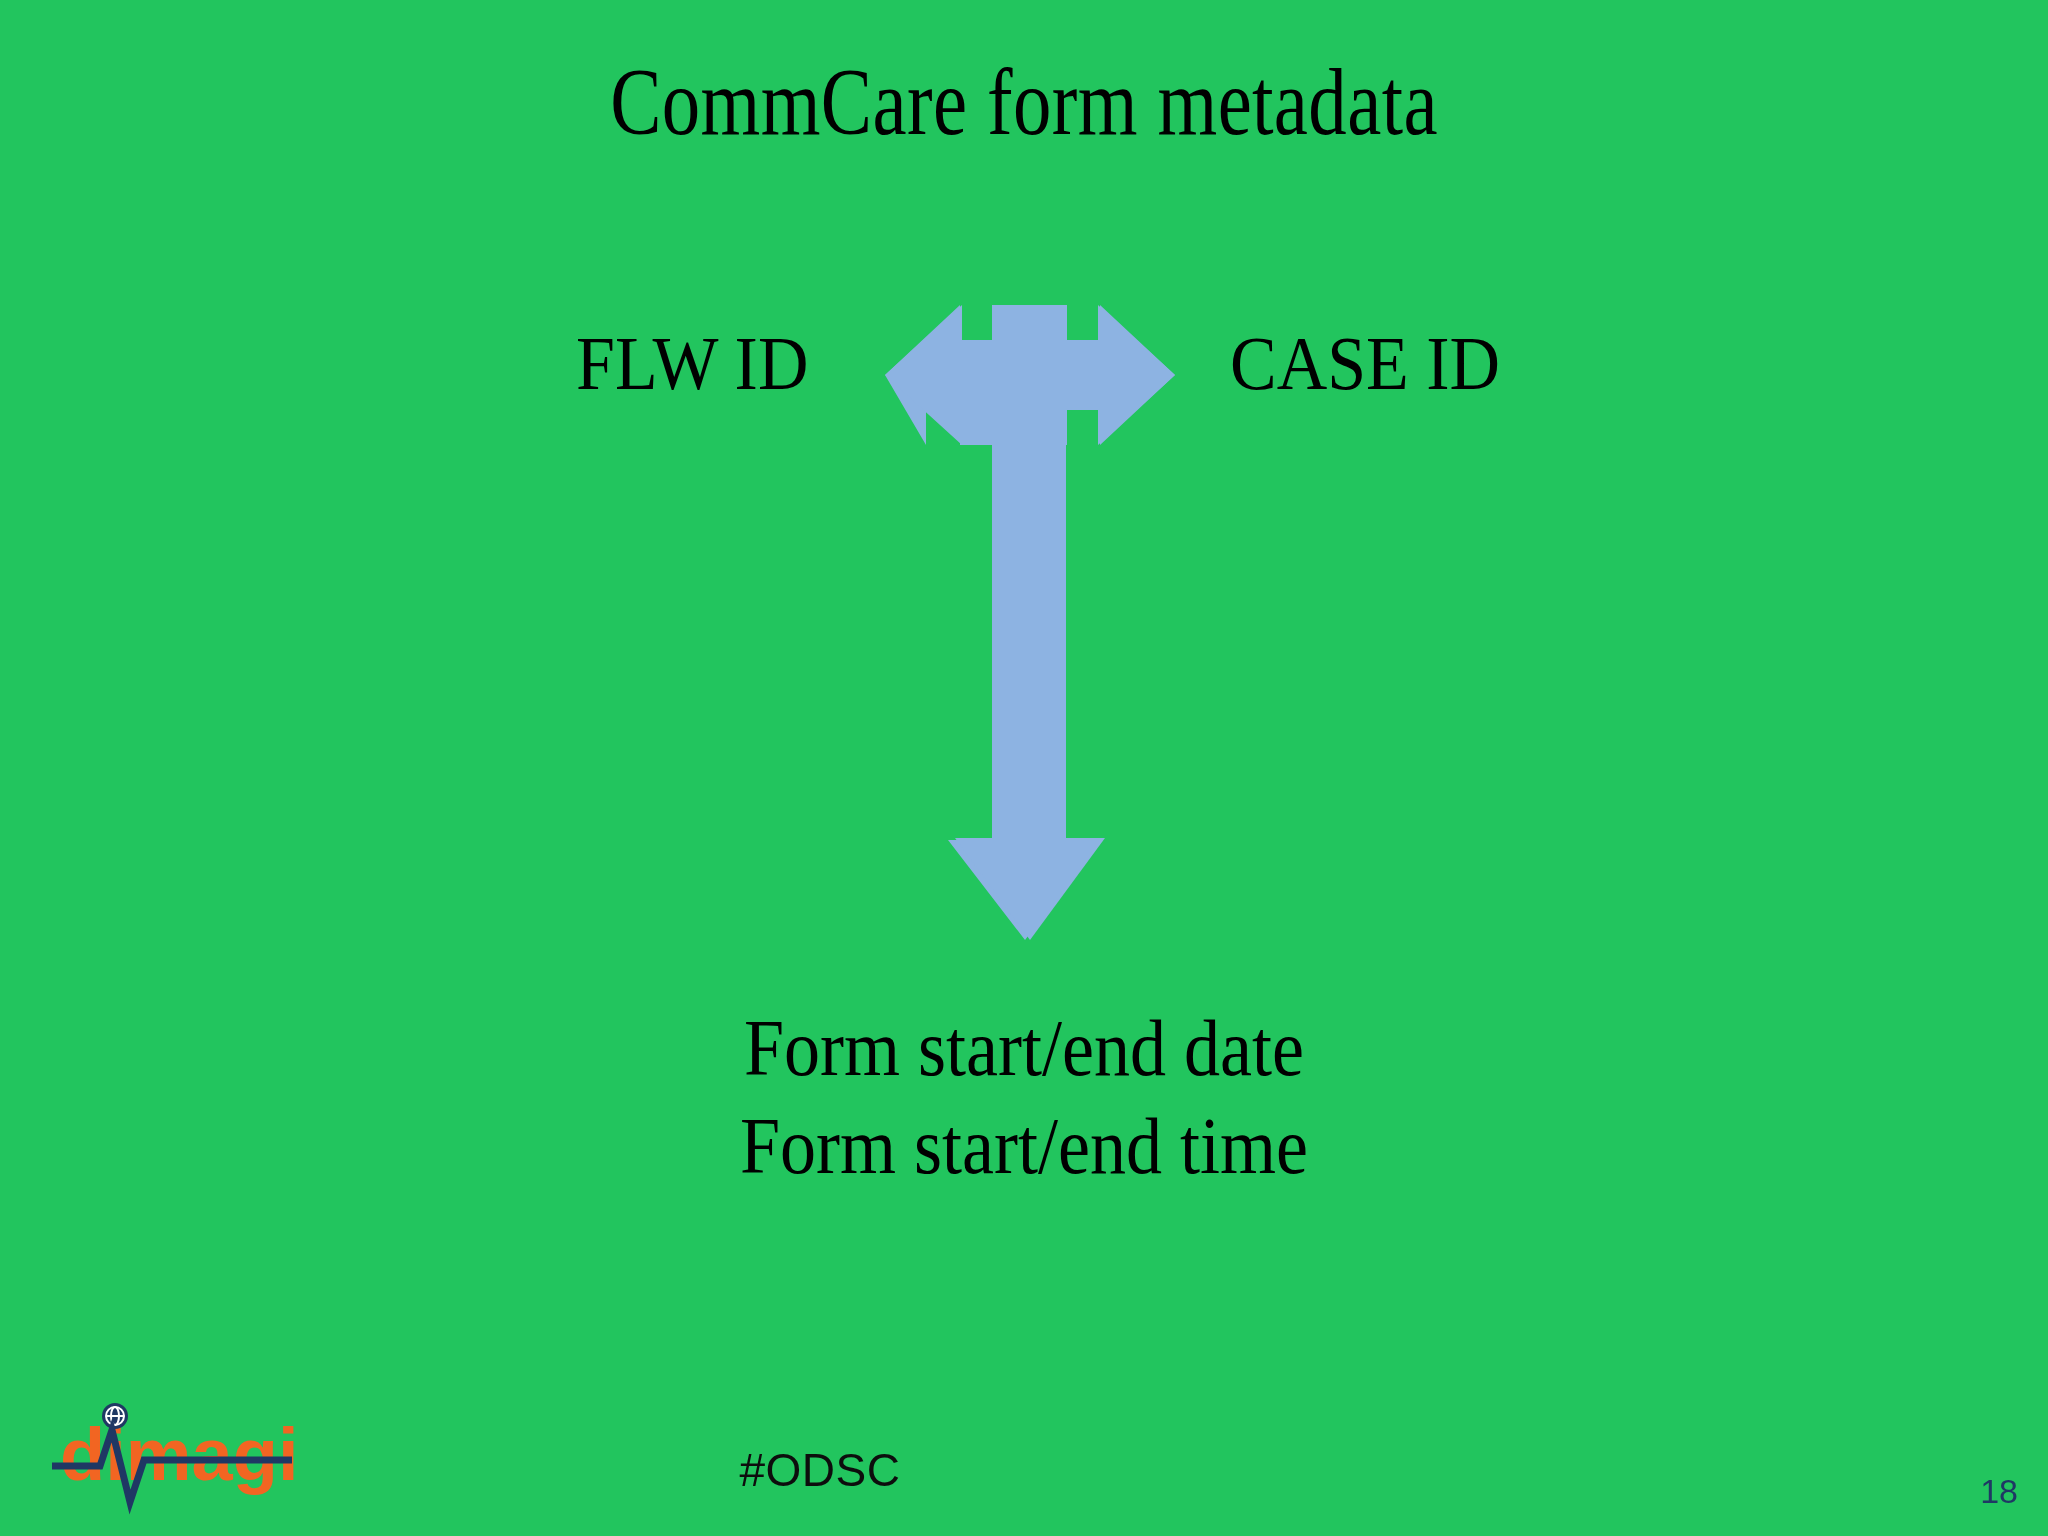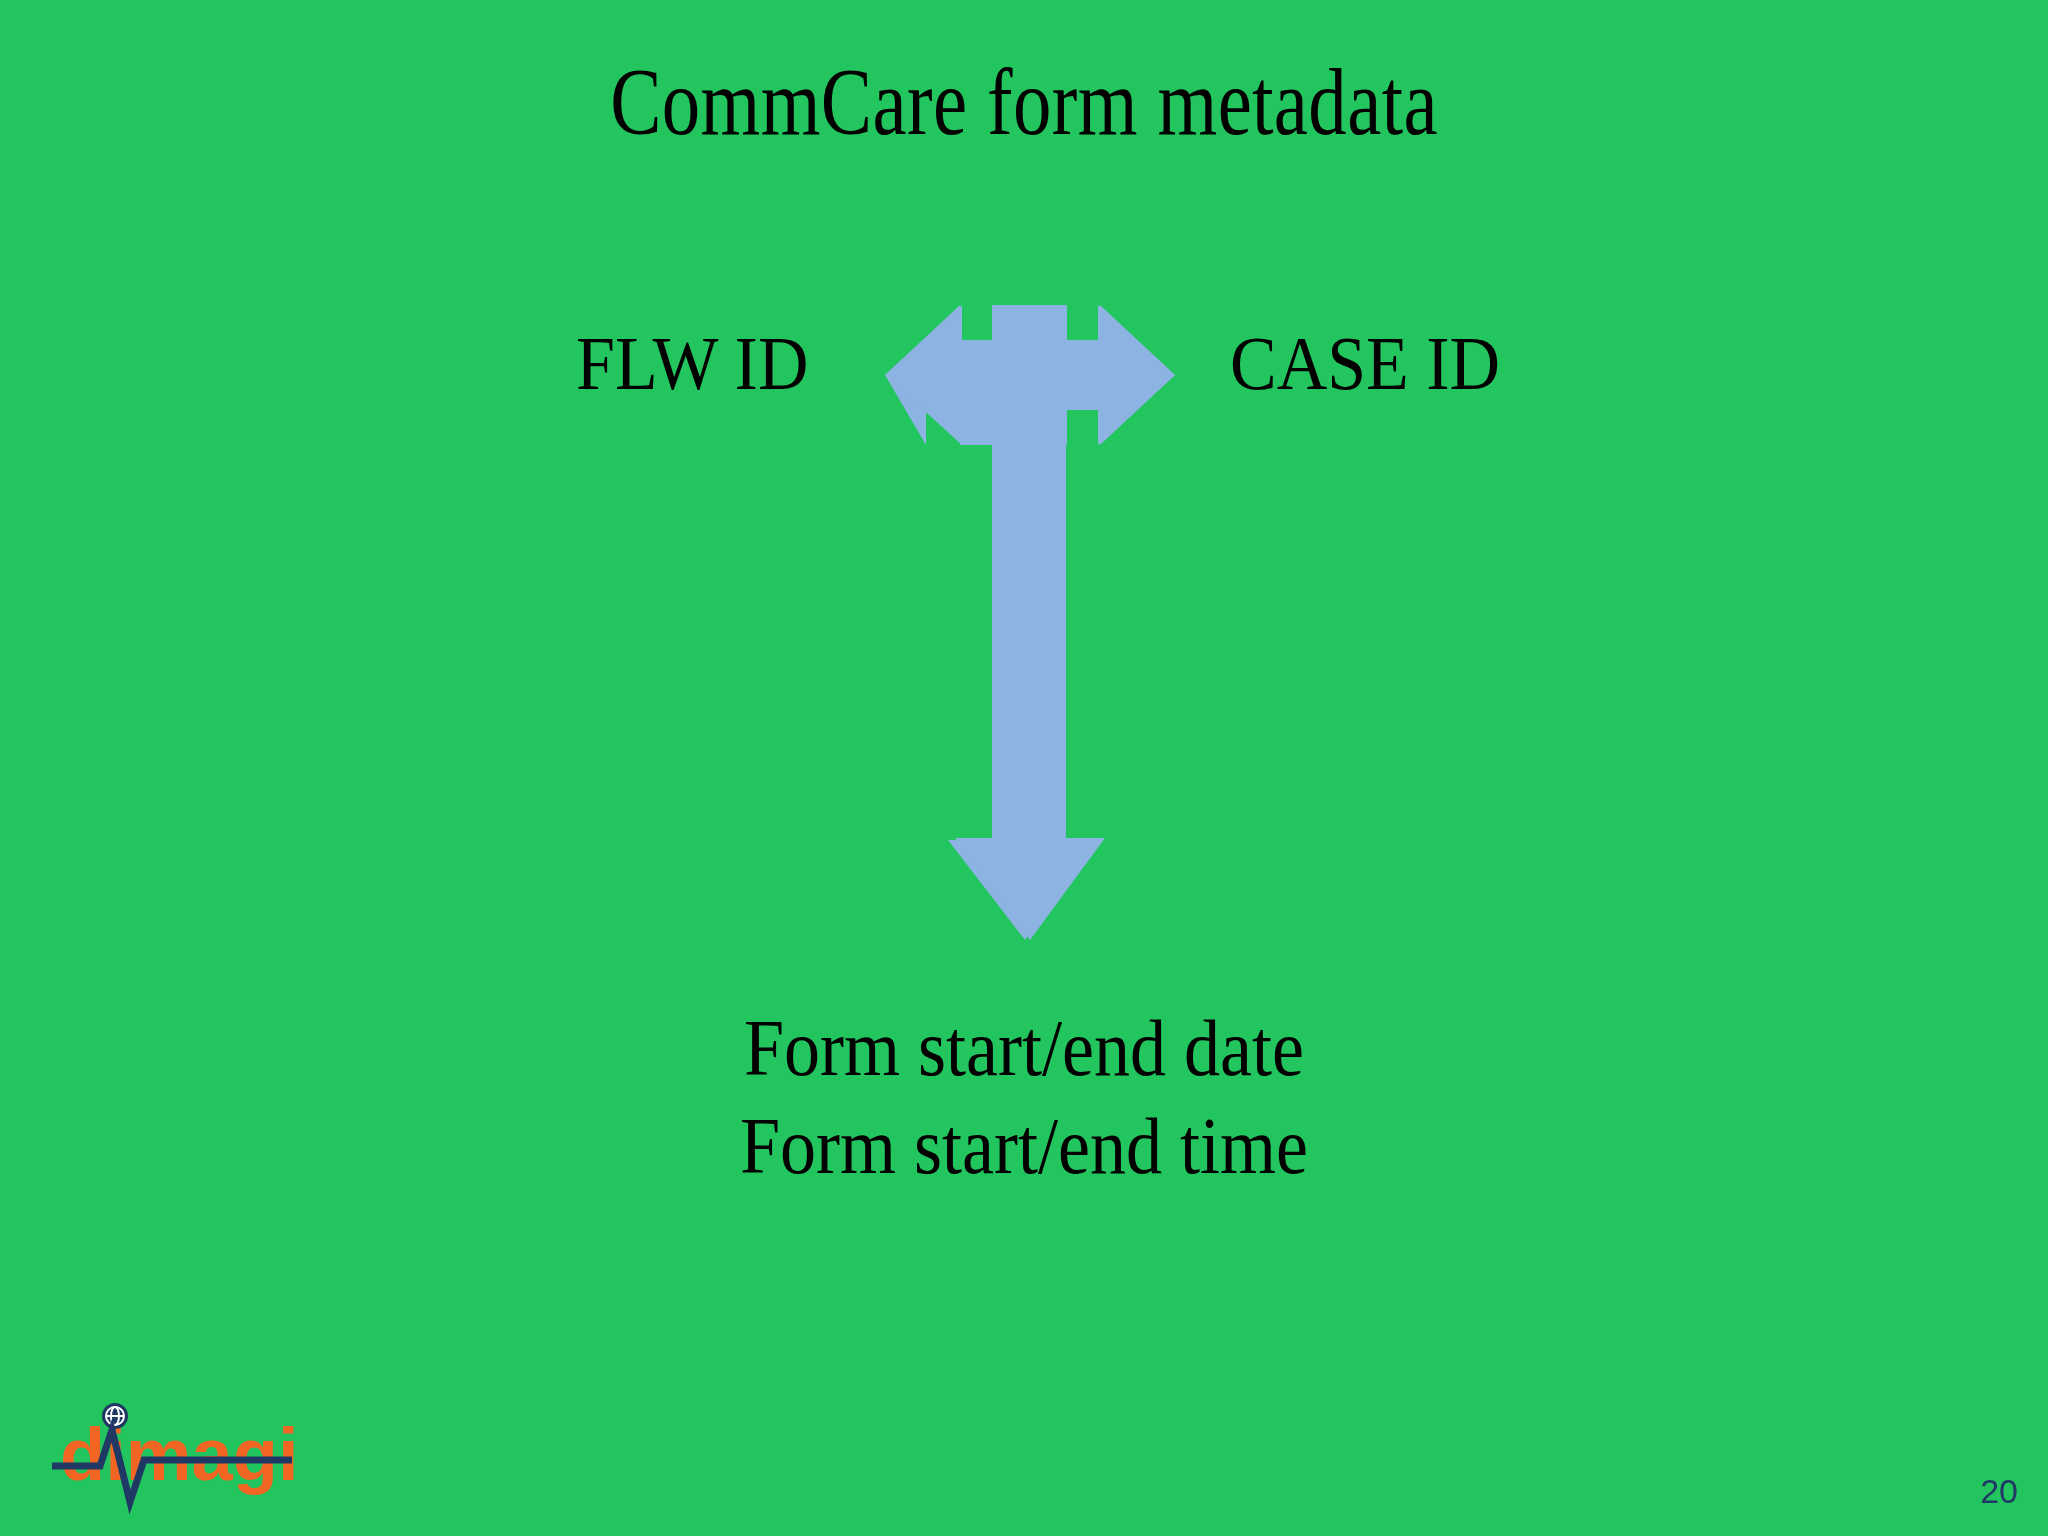--- a/index.html
+++ b/index.html
@@ -182,22 +182,23 @@
         <polygon points="95,548 245,548 170,650" fill="#8DB3E2"></polygon>
       </g>
     </svg>
   </div>
 
   <div id="body-text">
     <span class="line">Form start/end date</span>
     <span class="line">Form start/end time</span>
   </div>
 
-
-  <div id="page-number">20</div>
+  <div id="hashtag">#ODSC</div>
+
+  <div id="page-number">18</div>
 
   <div id="dimagi-logo">
     <svg viewBox="0 0 250 120" xmlns="http://www.w3.org/2000/svg">
 
       <text x="8" y="82" font-family="Liberation Sans, sans-serif" font-size="74" font-weight="bold" fill="#F26522">dimagi</text>
 
       <g>
         <circle cx="63" cy="18" r="13" fill="#1F3864"></circle>
         <circle cx="63" cy="18" r="9" fill="none" stroke="#FFFFFF" stroke-width="2"></circle>
         <ellipse cx="63" cy="18" rx="4" ry="9" fill="none" stroke="#FFFFFF" stroke-width="2"></ellipse>

